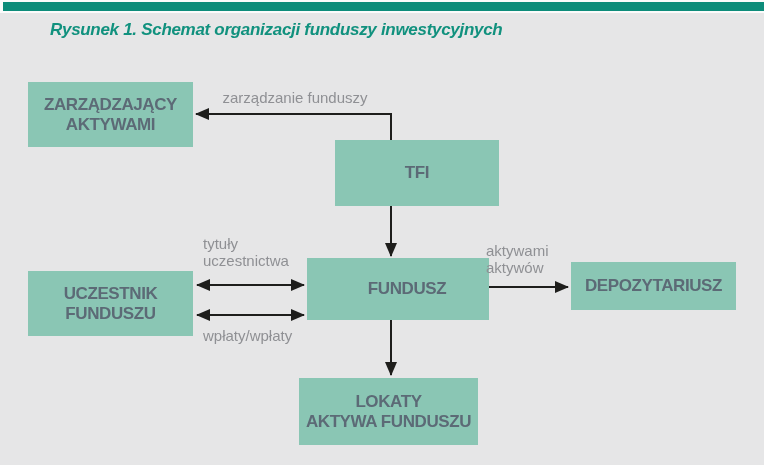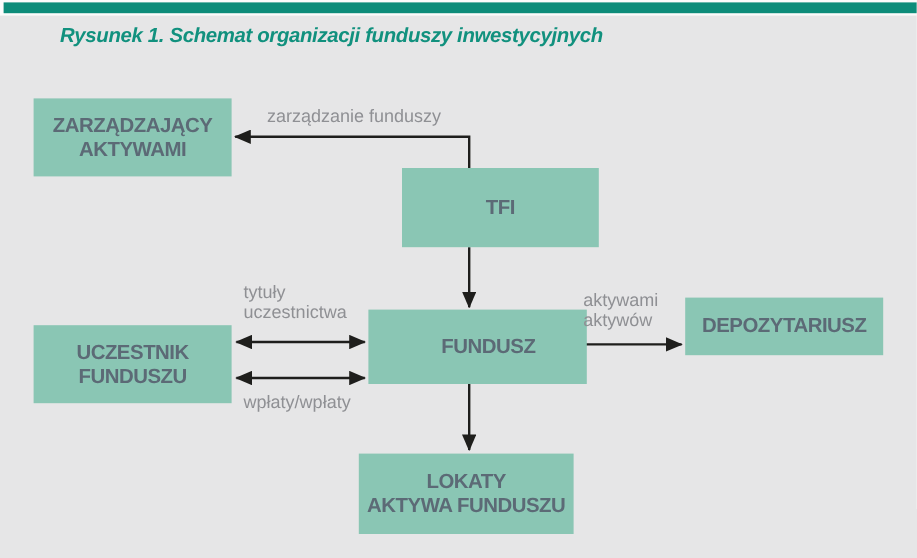--- a/index.html
+++ b/index.html
@@ -83,21 +83,21 @@
 
 <div class="node" style="left:28px; top:271px; width:165px; height:65px;">
   <div>UCZESTNIK</div>
   <div>FUNDUSZU</div>
 </div>
 
 <div class="node" style="left:307px; top:258px; width:164px; height:62px;padding-left:18px;">
   <div>FUNDUSZ</div>
 </div>
 
-<div class="node" style="left:571px; top:248px; width:165px; height:48px;">
+<div class="node" style="left:571px; top:262px; width:165px; height:48px;">
   <div>DEPOZYTARIUSZ</div>
 </div>
 
 <div class="node" style="left:299px; top:378px; width:179px; height:67px;">
   <div>LOKATY</div>
   <div>AKTYWA FUNDUSZU</div>
 </div>
 
 <div class="edge-label centered" style="left:200px; top:90px; width:190px;">
   <div>zarządzanie funduszy</div>

